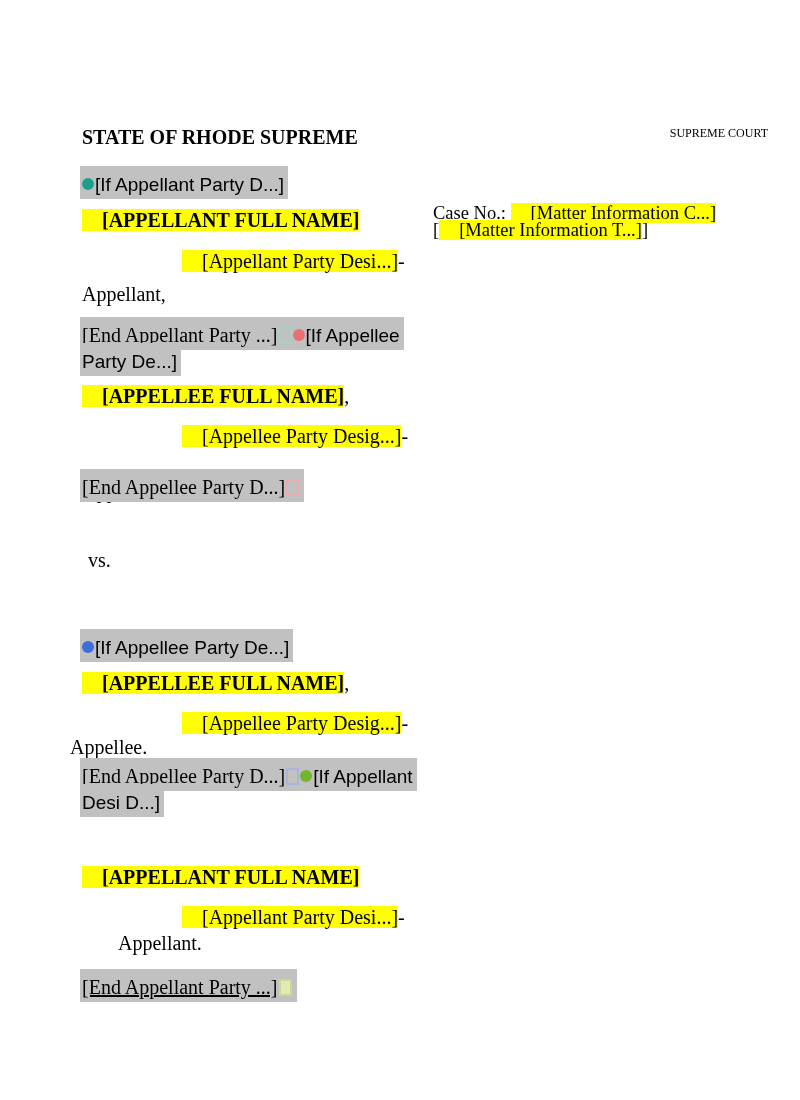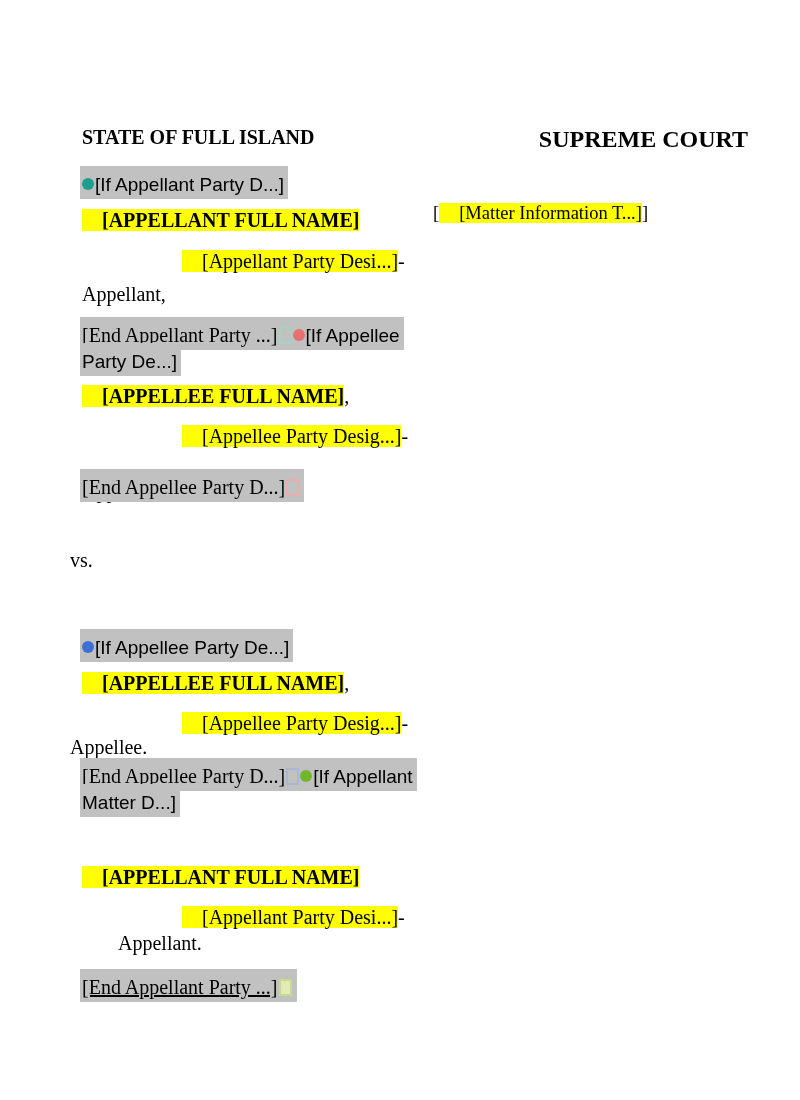--- a/index.html
+++ b/index.html
@@ -9,21 +9,21 @@
   }
   .line { position:absolute; white-space:nowrap; font-size:20px; line-height:25px; }
   .serif { font-family:"Liberation Serif", serif; }
   .sans  { font-family:"Liberation Sans", sans-serif; font-size:19px; }
   .bold  { font-weight:bold; }
   .hl-y  { background:var(--highlight-yellow);padding-left:20px; }
   .gray  { background:var(--highlight-gray); padding:6px 4px 2px 2px; }
   .ul    { text-decoration:underline; }
 
   .hdr-left  { position:absolute; left:82px; top:126px; font-size:20px; font-weight:bold; }
-  .hdr-right { position:absolute; right:52px; top:126px; font-size:24px; font-weight:bold; }
+  .hdr-right { position:absolute; right:32px; top:126px; font-size:12px; font-weight:normal; }
 
   .case-block { position:absolute; left:433px; top:205px; font-size:18.5px; line-height:17px; white-space:nowrap; }
 
   .dot {
     display:inline-block; width:12px; height:12px; border-radius:50%;
     vertical-align:middle; transform:translateY(-2px); margin-right:1px;
   }
   .dot-teal  { background:var(--dot-teal); }
   .dot-red   { background:var(--dot-red);  margin-left:0; }
   .dot-blue  { background:var(--dot-blue); }
@@ -37,32 +37,33 @@
   .sq-teal  { border-color:var(--square-teal); }
   .sq-pink  { border-color:var(--square-pink); }
   .sq-blue  { border-color:var(--square-blue); }
   .sq-green { border-color:var(--square-green-border); background:var(--square-green-fill); }
 </style>
 </head>
 <body>
 
 <div class="page">
 
-  <div class="hdr-left">STATE OF FULL ISLAND</div>
+  <div class="hdr-left">STATE OF RHODE SUPREME</div>
   <div class="hdr-right">SUPREME COURT</div>
 
   <div class="line gray sans" style="left:80px; top:166px;">
     <span class="dot dot-teal"></span><span>[If Appellant Party D...]</span>
   </div>
 
   <div class="line" style="left:82px; top:208px;">
     <span class="hl-y bold">[APPELLANT FULL NAME]</span>
   </div>
 
   <div class="case-block">
+    <div><span>Case No.: </span><span class="hl-y">[Matter Information C...]</span></div>
     <div><span>[</span><span class="hl-y">[Matter Information T...]</span><span>]</span></div>
   </div>
 
   <div class="line" style="left:182px; top:249px;">
     <span class="hl-y">[Appellant Party Desi...]</span><span>-</span>
   </div>
 
   <div class="line" style="left:82px; top:276px;margin-top:6px;">Appellant,</div>
 
   <div class="line gray" style="left:80px; top:317px;">
@@ -79,41 +80,41 @@
   <div class="line" style="left:182px; top:424px;">
     <span class="hl-y">[Appellee Party Desig...]</span><span>-</span>
   </div>
 
   <div class="line" style="left:82px; top:447px;margin-top:32px;">Appelle,</div>
 
   <div class="line gray" style="left:80px; top:469px;">
     <span class="serif">[End Appellee Party D...]</span><span class="square sq-pink"></span>
   </div>
 
-  <div class="line" style="left:70px; top:548px;">vs.</div>
+  <div class="line" style="left:88px; top:548px;">vs.</div>
 
   <div class="line gray sans" style="left:80px; top:629px;">
     <span class="dot dot-blue"></span><span>[If Appellee Party De...]</span>
   </div>
 
   <div class="line" style="left:82px; top:671px;">
     <span class="hl-y bold">[APPELLEE FULL NAME]</span><span>,</span>
   </div>
 
   <div class="line" style="left:182px; top:711px;">
     <span class="hl-y">[Appellee Party Desig...]</span><span>-</span>
   </div>
 
   <div class="line" style="left:70px; top:735px;">Appellee.</div>
 
   <div class="line gray" style="left:80px; top:758px;">
     <span class="serif">[End Appellee Party D...]</span><span class="square sq-blue"></span><span class="dot dot-green"></span><span class="sans">[If Appellant</span>
   </div>
   <div class="line gray sans" style="left:80px; top:784px;">
-    <span>Matter D...]</span>
+    <span>Desi D...]</span>
   </div>
 
   <div class="line" style="left:82px; top:865px;">
     <span class="hl-y bold">[APPELLANT FULL NAME]</span>
   </div>
 
   <div class="line" style="left:182px; top:905px;">
     <span class="hl-y">[Appellant Party Desi...]</span><span>-</span>
   </div>
 

